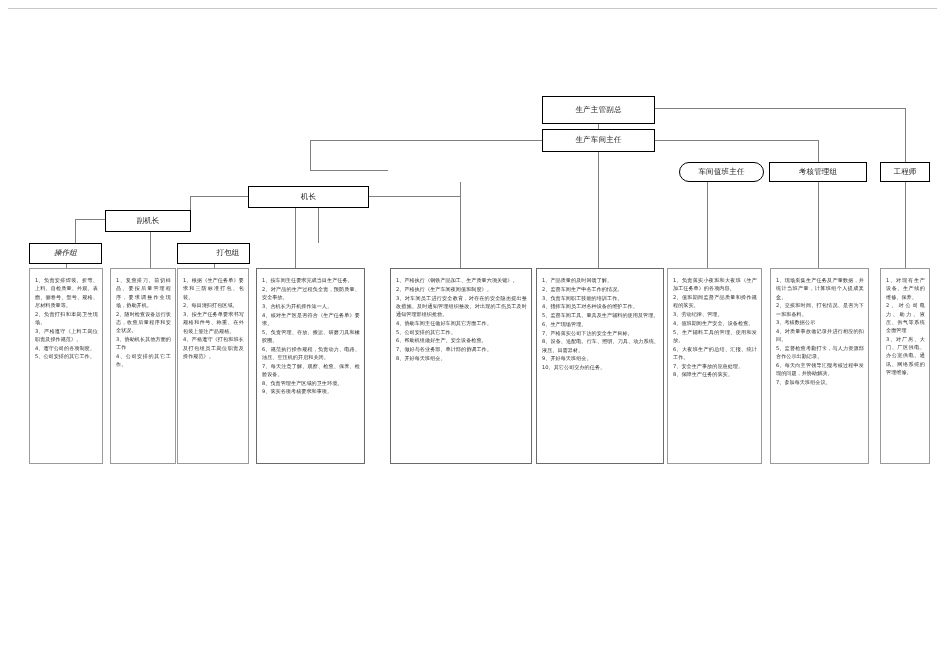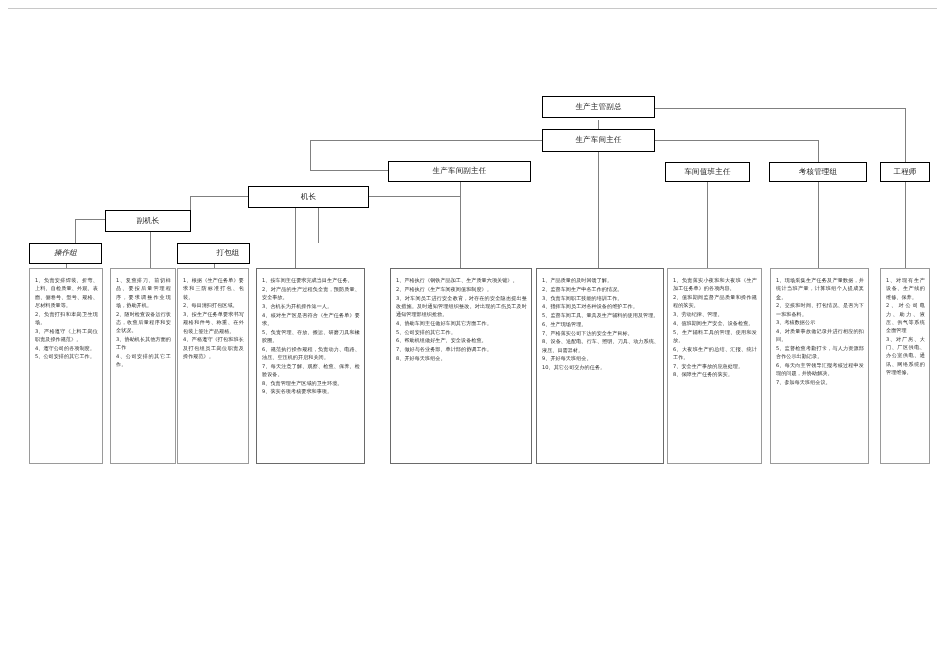--- a/index.html
+++ b/index.html
@@ -122,33 +122,30 @@
 
       <line x1="707" y1="182" x2="707" y2="268"></line>
 
       <line x1="818" y1="140" x2="818" y2="169"></line>
       <line x1="818" y1="182" x2="818" y2="268"></line>
 
       <line x1="905" y1="182" x2="905" y2="268"></line>
     </g>
   </svg>
 
-  <div class="node" style="left:542px; top:96px; width:113px; height:22px;">
+  <div class="node" style="left:542px; top:96px; width:113px; height:28px;">
     <span>生产主管副总</span>
   </div>
 
   <div class="node" style="left:542px; top:129px; width:113px; height:23px;">
     <span>生产车间主任</span>
   </div>
 
-  <div class="node" style="left:388px; top:161px; width:143px; height:21px;">
-    <span>生产车间副主任</span>
-  </div>
-
-  <div class="node" style="left:665px; top:162px; width:85px; height:20px;">
+
+  <div class="node" style="left:679px; top:162px; width:85px; height:20px;border-radius:10px;">
     <span>车间值班主任</span>
   </div>
 
   <div class="node" style="left:769px; top:162px; width:98px; height:20px;">
     <span>考核管理组</span>
   </div>
 
   <div class="node" style="left:880px; top:162px; width:50px; height:20px;">
     <span>工程师</span>
   </div>

